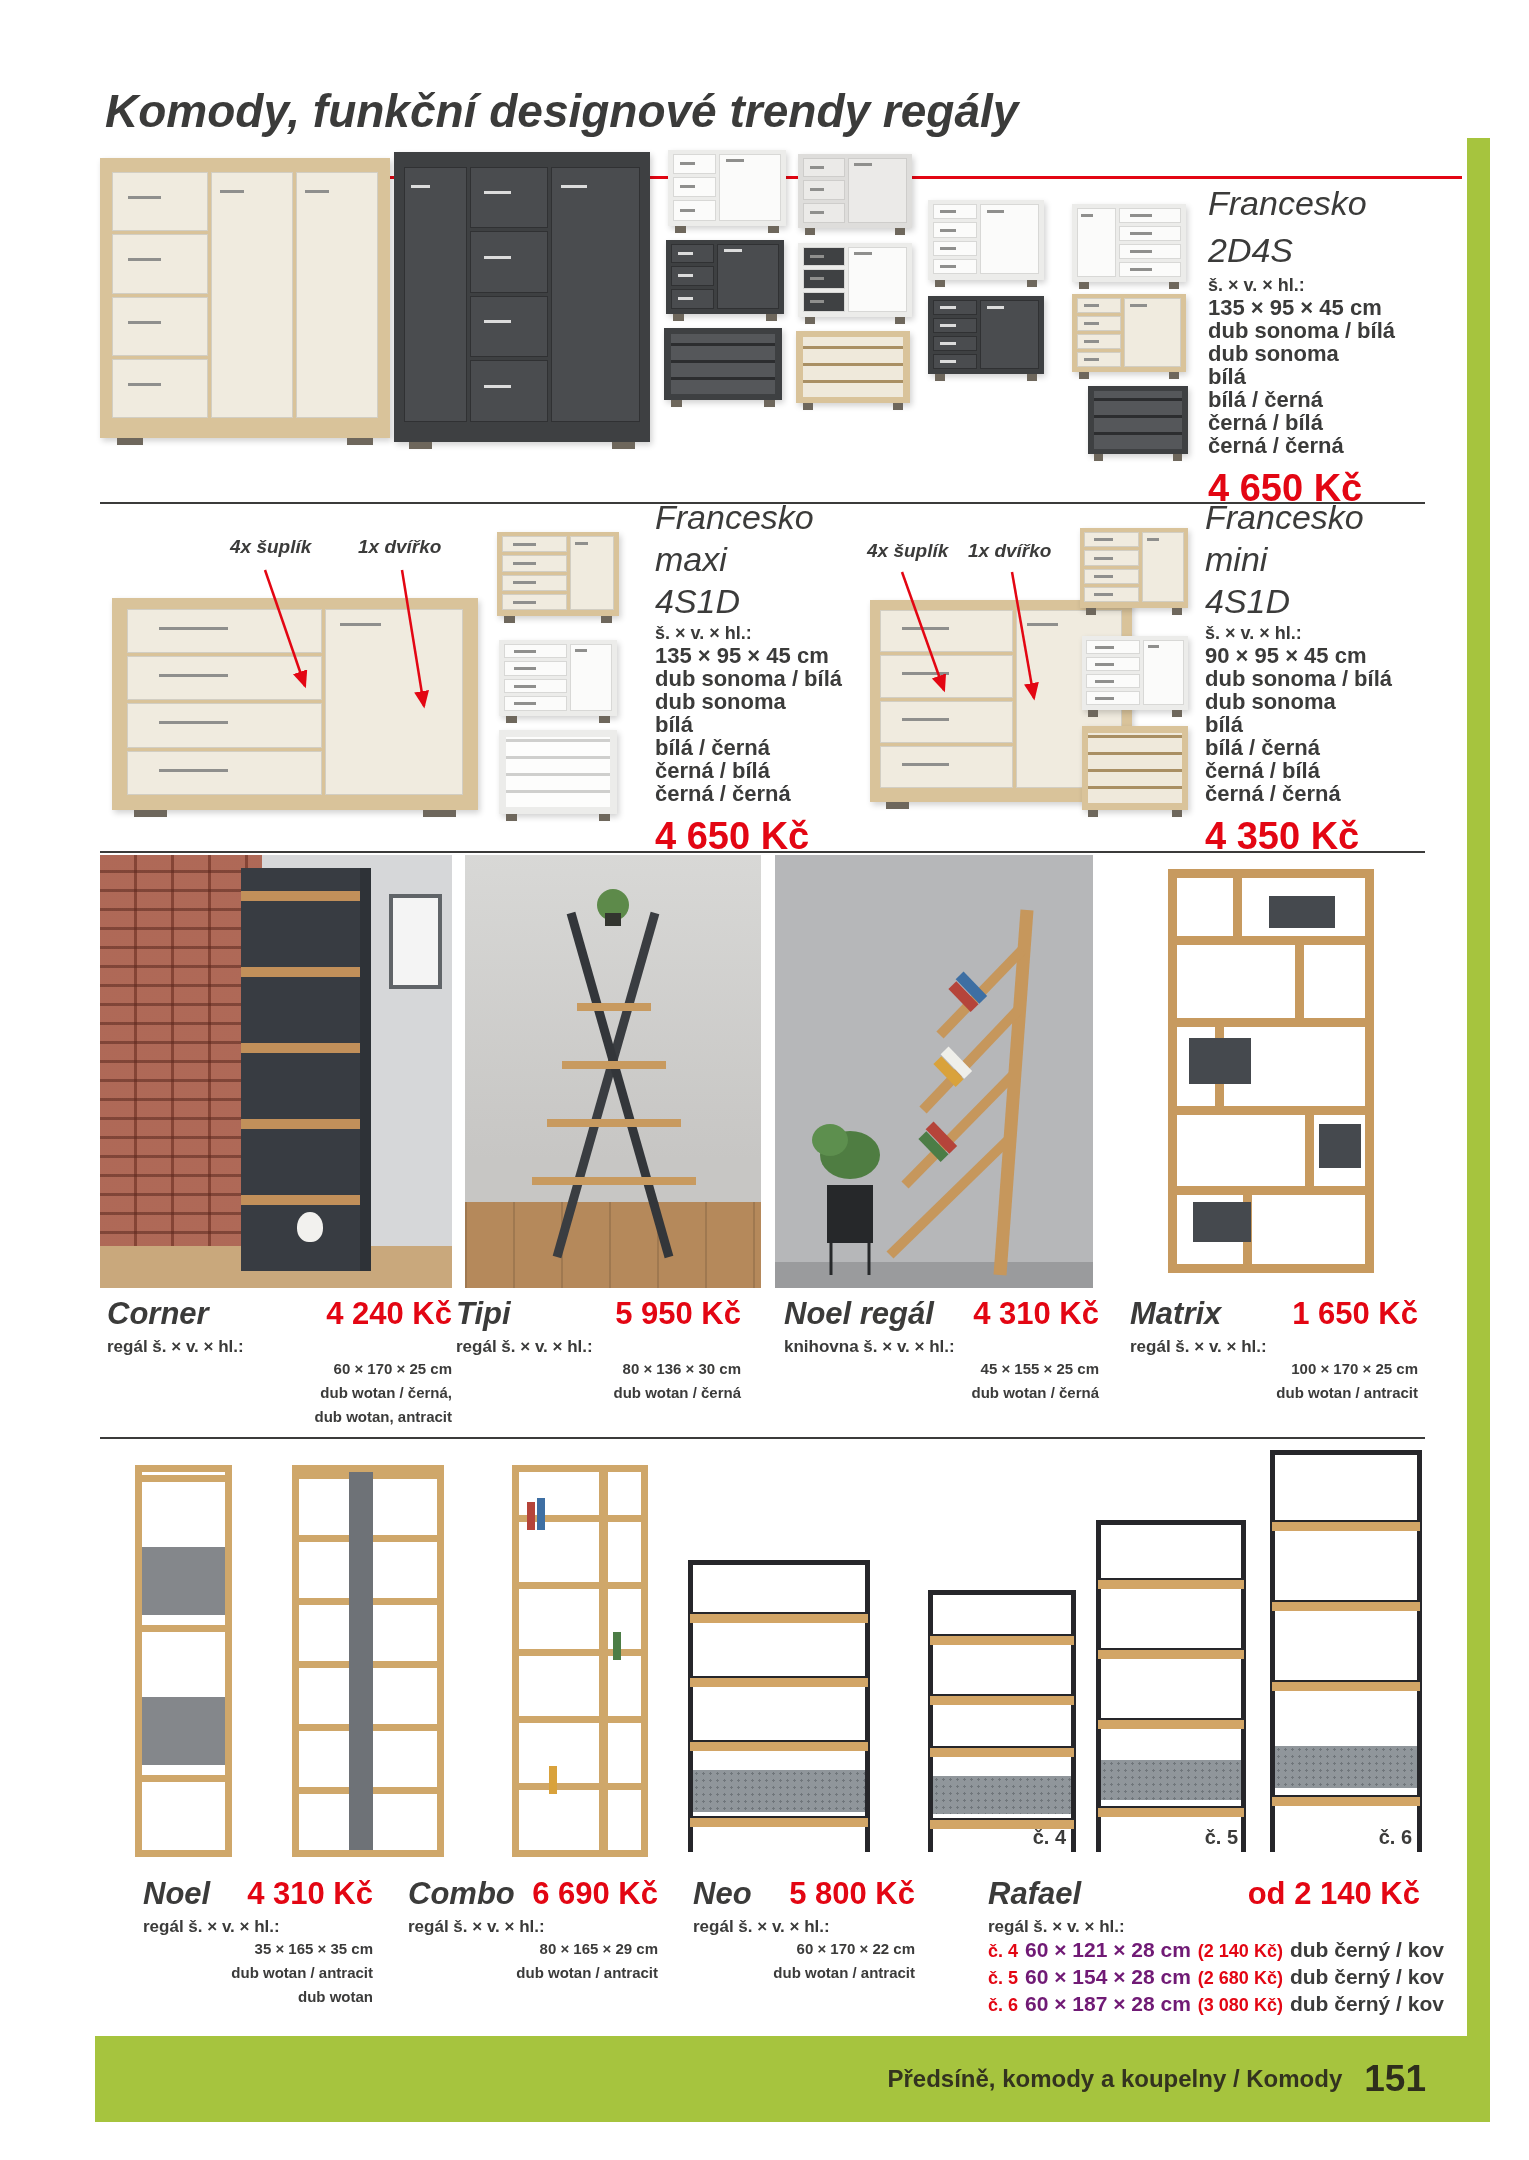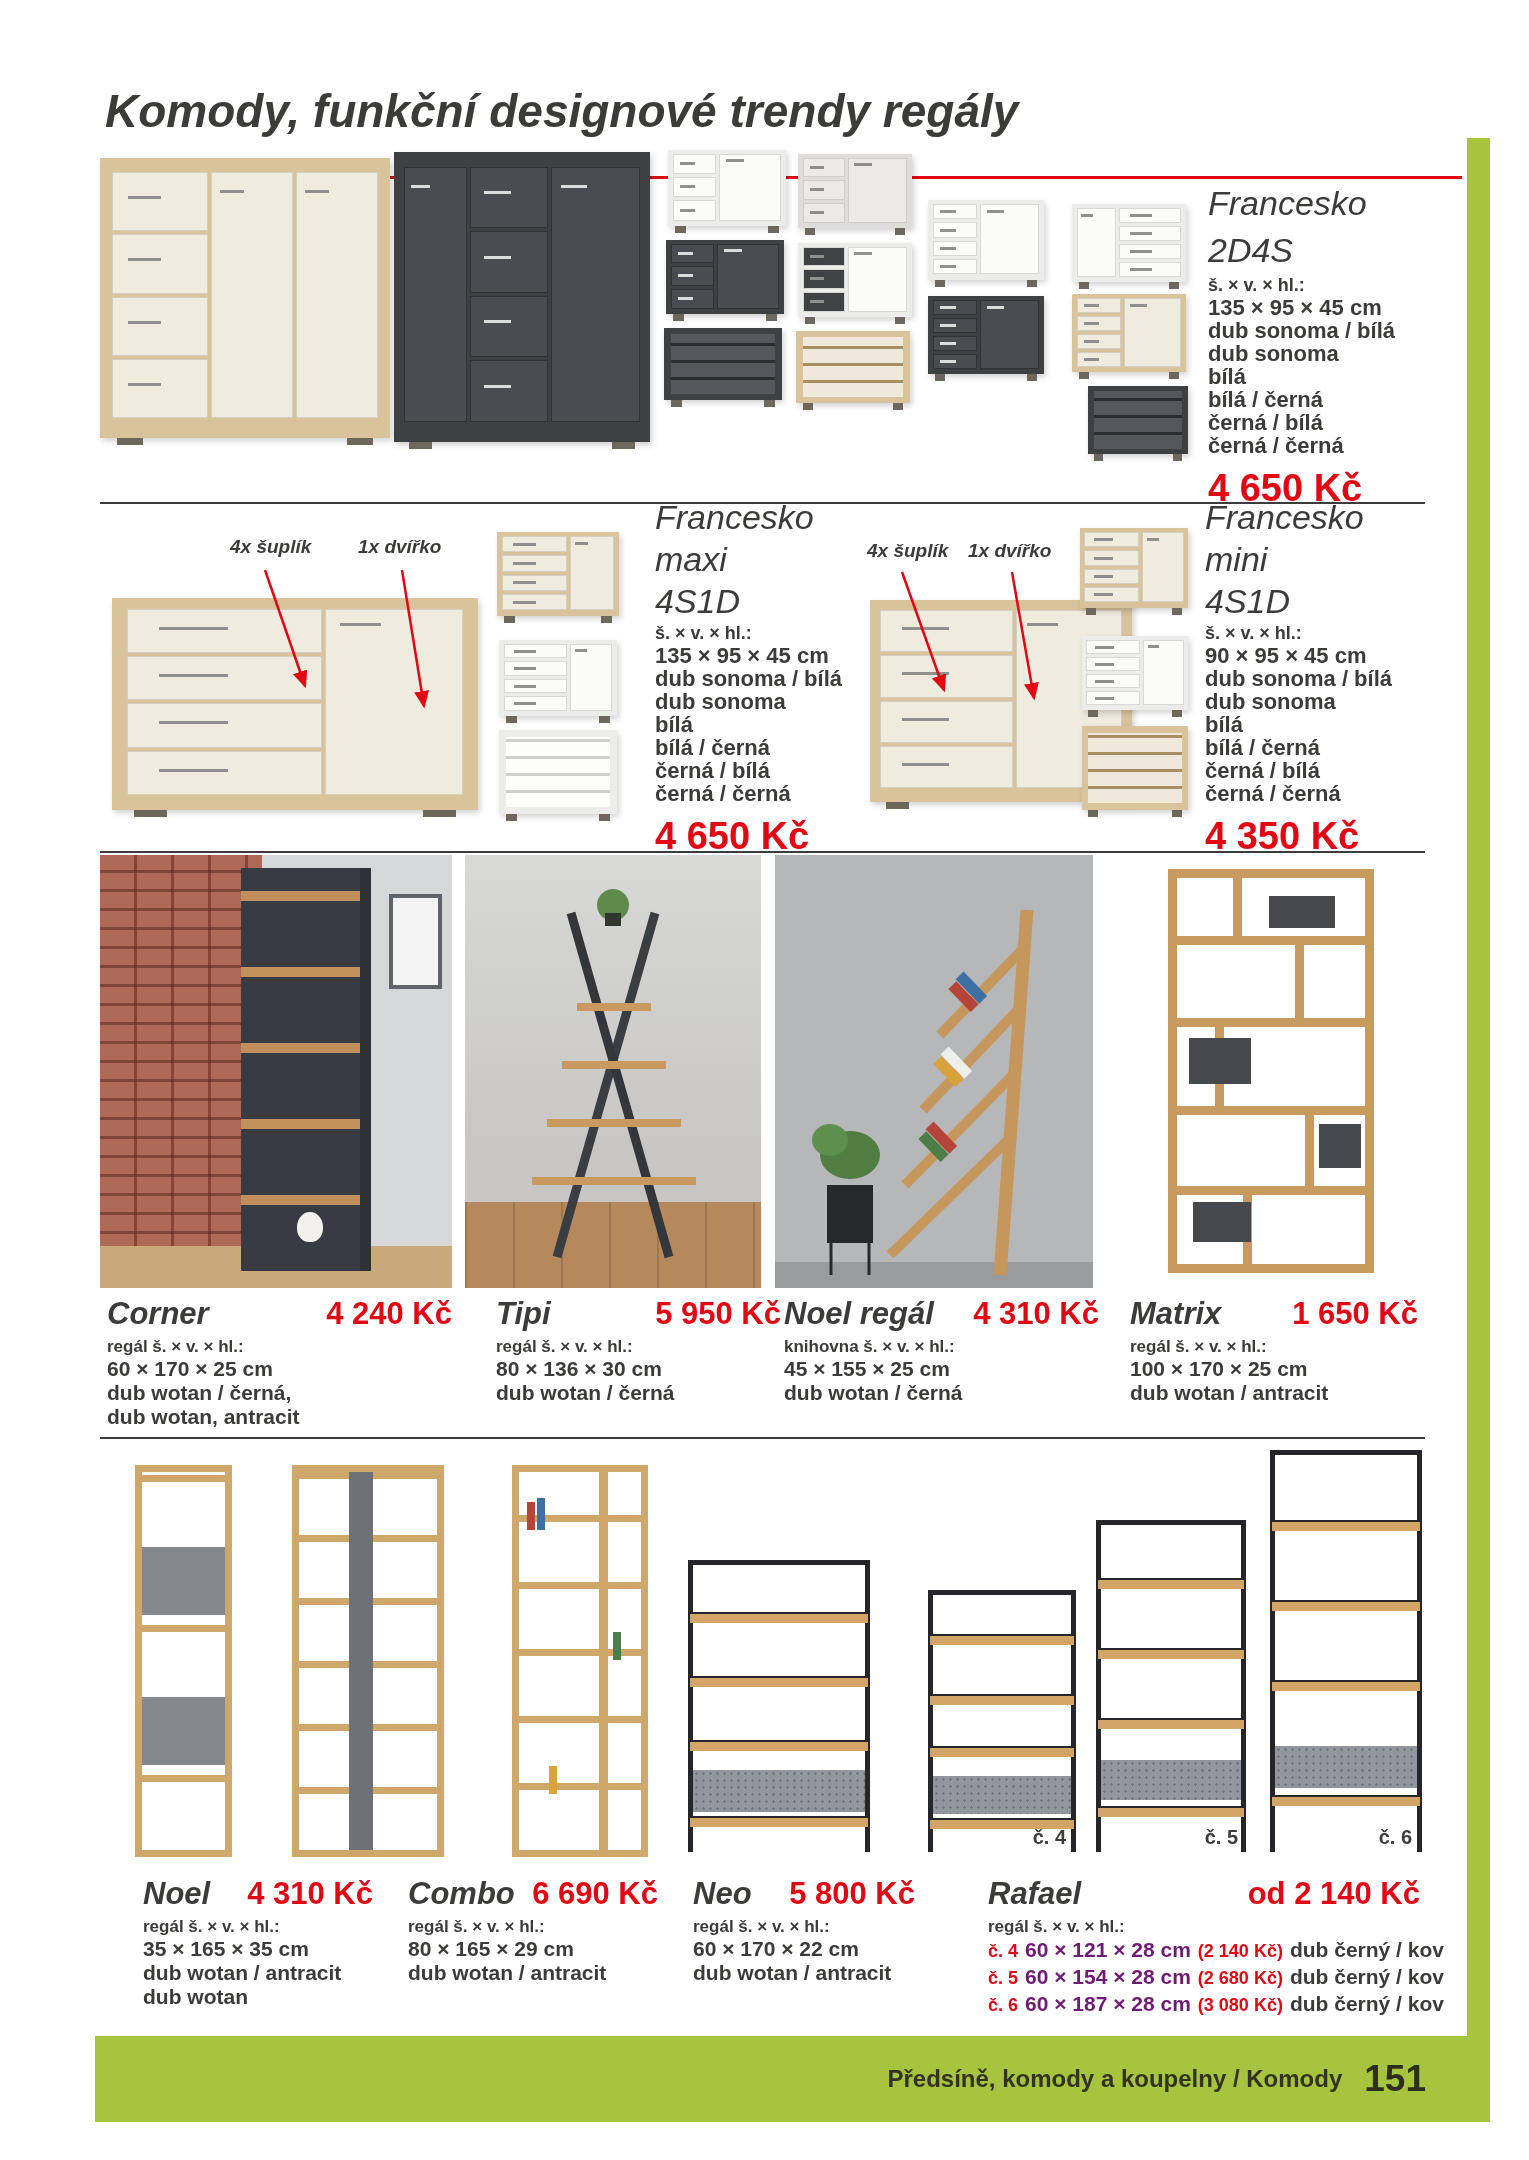--- a/index.html
+++ b/index.html
@@ -33,21 +33,21 @@
   .pblock{position:absolute;}
   .pname{font-style:italic;font-weight:400;font-size:34px;line-height:47px;color:#3b3b3a;}
   .pname.r2{line-height:42px;}
   .pdim{font-size:18px;font-weight:700;line-height:22px;color:#3b3b3a;}
   .pspec{font-size:22px;font-weight:700;line-height:23px;color:#3b3b3a;}
   .pprice{color:#e30613;font-weight:700;font-size:38px;margin-top:10px;}
   .prow{display:flex;justify-content:space-between;align-items:baseline;}
   .sname{font-style:italic;font-weight:700;font-size:31px;color:#3b3b3a;}
   .sprice{color:#e30613;font-weight:700;font-size:31px;}
   .pdim.sm{font-size:17px;line-height:21px;margin-top:4px;}
-  .pspec.sm{font-size:21px;line-height:24px;}
+  .pspec.sm{font-size:15px;line-height:24px;text-align:right;}
   .callout{position:absolute;font-style:italic;font-weight:700;font-size:19px;color:#3b3b3a;}
   .clabel{position:absolute;font-weight:700;font-size:20px;color:#3b3b3a;}
   .vrow{display:flex;gap:7px;align-items:baseline;line-height:26px;white-space:nowrap;}
   .vno{color:#e30613;font-weight:700;font-size:18px;}
   .vsize{font-weight:700;font-size:21px;color:#701a75;}
   .vprice{color:#e30613;font-weight:700;font-size:18px;}
   .vcolor{font-weight:700;font-size:21px;color:#3b3b3a;}
 
   
   .photo{position:absolute;overflow:hidden;background:#d6d7d9;}
@@ -408,21 +408,21 @@
   <div class="pblock" style="left:107px;top:1296px;width:345px;">
     <div class="prow">
         <span class="sname">Corner</span>
         <span class="sprice">4 240 Kč</span>
       </div>
     <div class="pdim sm">regál š. × v. × hl.:</div>
     <div class="pspec sm">60 × 170 × 25 cm</div>
     <div class="pspec sm">dub wotan / černá,</div>
     <div class="pspec sm">dub wotan, antracit</div>
   </div>
-  <div class="pblock" style="left:496px;top:1296px;width:285px;">
+  <div class="pblock" style="left:456px;top:1296px;width:285px;">
     <div class="prow">
         <span class="sname">Tipi</span>
         <span class="sprice">5 950 Kč</span>
       </div>
     <div class="pdim sm">regál š. × v. × hl.:</div>
     <div class="pspec sm">80 × 136 × 30 cm</div>
     <div class="pspec sm">dub wotan / černá</div>
   </div>
   <div class="pblock" style="left:784px;top:1296px;width:315px;">
     <div class="prow">

